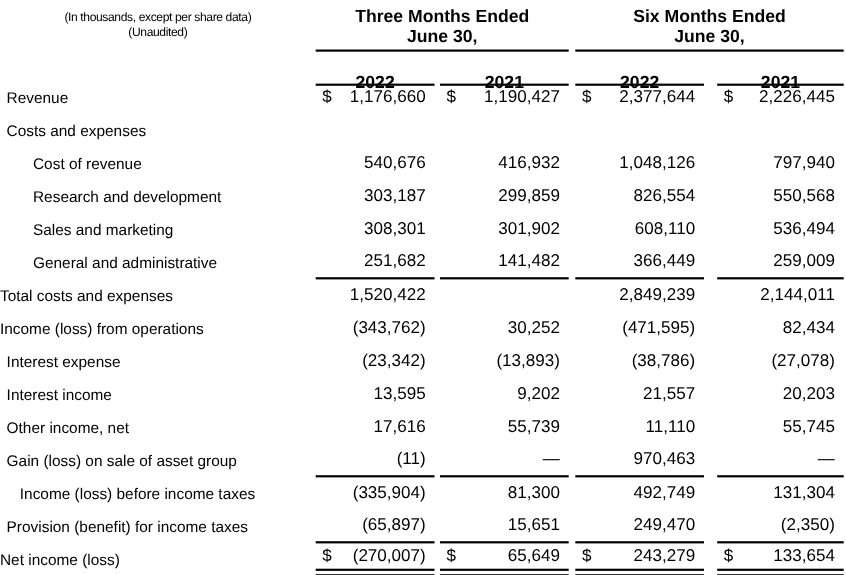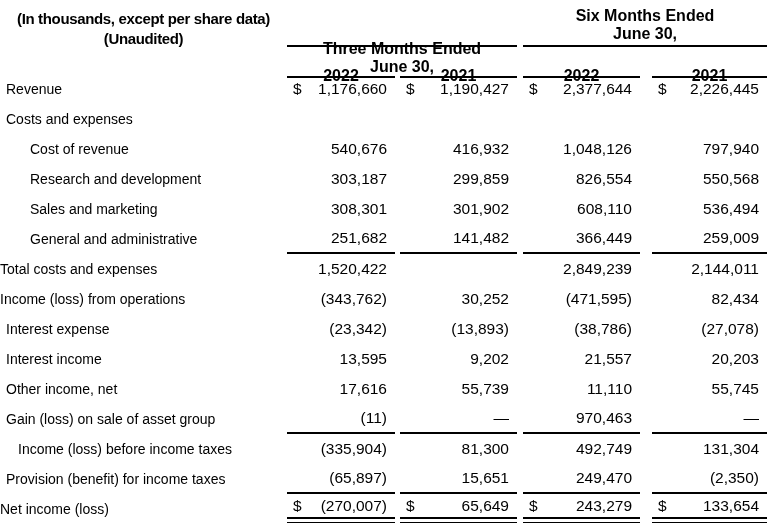--- a/index.html
+++ b/index.html
@@ -1,24 +1,24 @@
 <!DOCTYPE html>
 <html><head>
 <meta charset="utf-8">
 <style>
   html,body{margin:0;padding:0;background:#fff;color:#000;
     font-family:"Liberation Sans","DejaVu Sans",sans-serif;}
   .sheet{width:769px;height:523px;box-sizing:border-box;padding-top:5px;overflow:hidden;background:#fff;}
   .grid{display:grid;grid-template-columns:287px 108px 5px 117px 6px 117px 12px 115px;}
   .header{grid-template-rows:42px 27px;}
-  .corner{grid-row:1/3;grid-column:1;font-weight:bold;font-size:15px;letter-spacing:-0.35px;
+  .corner{grid-row:1/3;grid-column:1;font-weight:normal;font-size:11px;letter-spacing:-0.35px;
     text-align:center;line-height:1.3;padding-top:4px;white-space:nowrap;}
   .group{grid-row:1;font-weight:bold;font-size:16px;text-align:center;line-height:1.15;
     border-bottom:2px solid #000;padding-top:2px;}
-  .g1{grid-column:2/5;margin-top:33px;}
+  .g1{grid-column:2/5;}
   .g2{grid-column:6/9;}
   .year{grid-row:2;font-weight:bold;font-size:16px;display:flex;align-items:center;
     justify-content:center;border-bottom:2px solid #000;margin-top:29px;}
   .y1{grid-column:2}.y2{grid-column:4}.y3{grid-column:6}.y4{grid-column:8}
   .row{display:grid;grid-template-columns:287px 108px 5px 117px 6px 117px 12px 115px;height:30px;}
   .label{display:flex;align-items:center;font-size:14px;white-space:nowrap;}
   .indent-0{padding-left:6px}
   .indent-1{padding-left:18px}
   .indent-2{padding-left:30px}
   .indent-3{}

